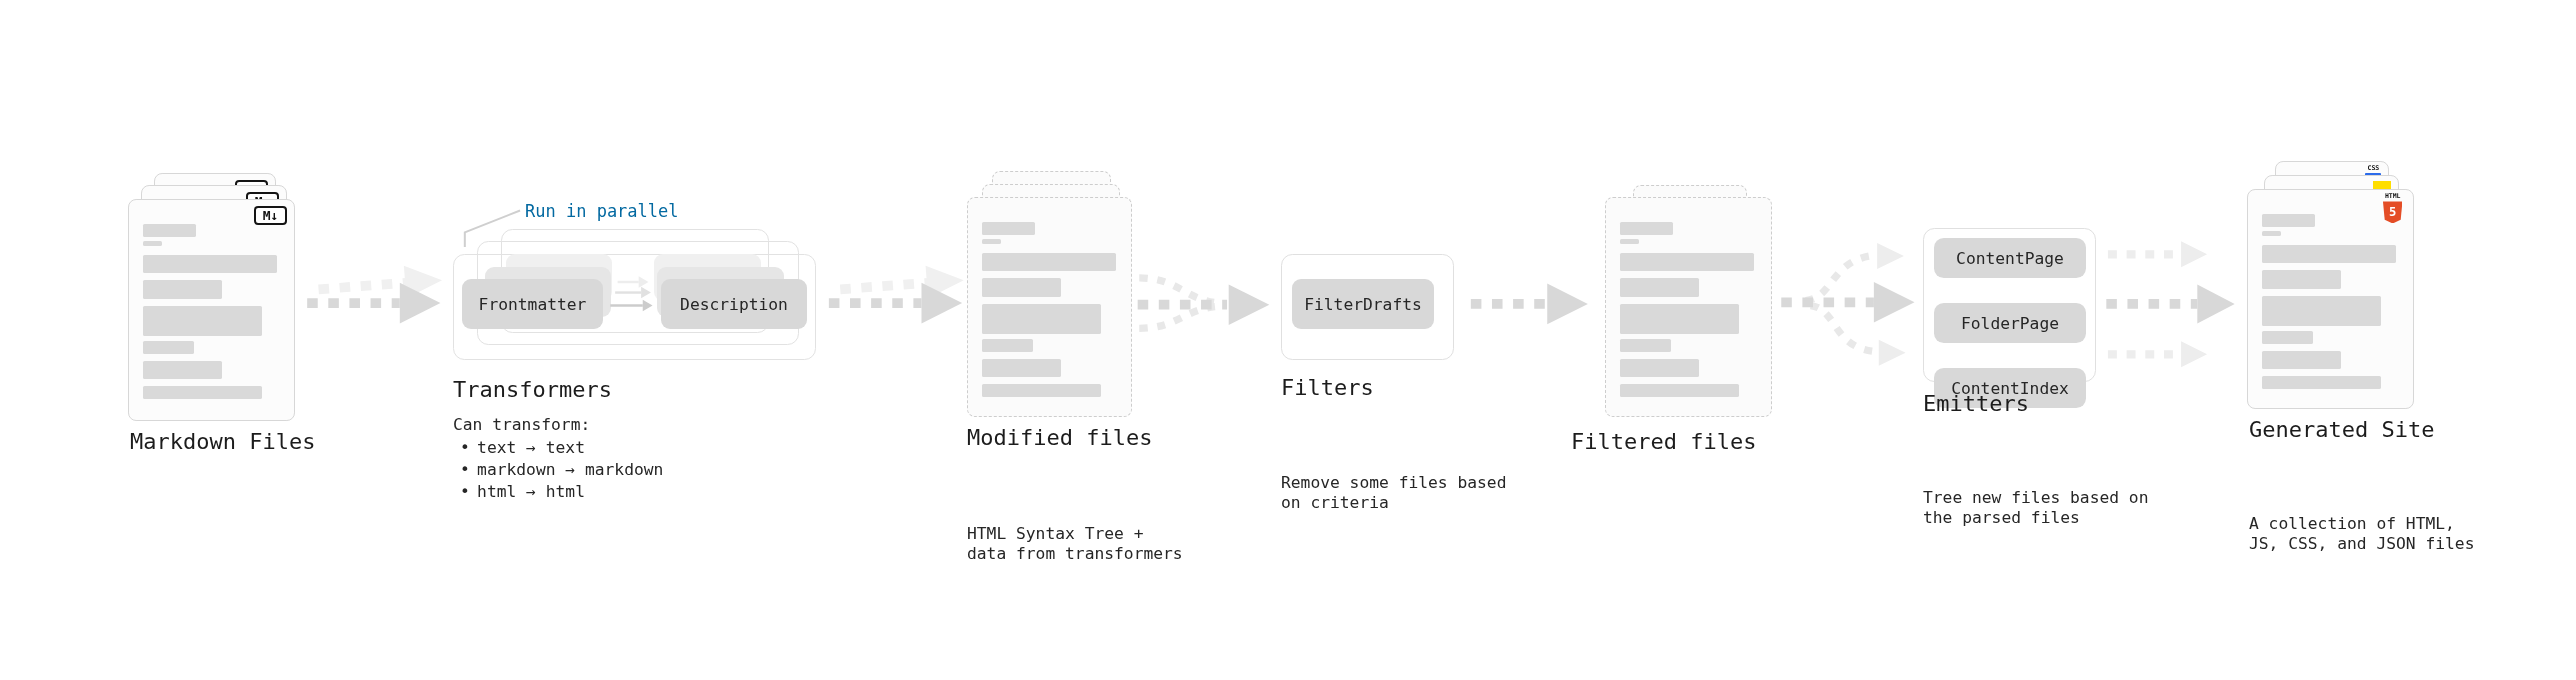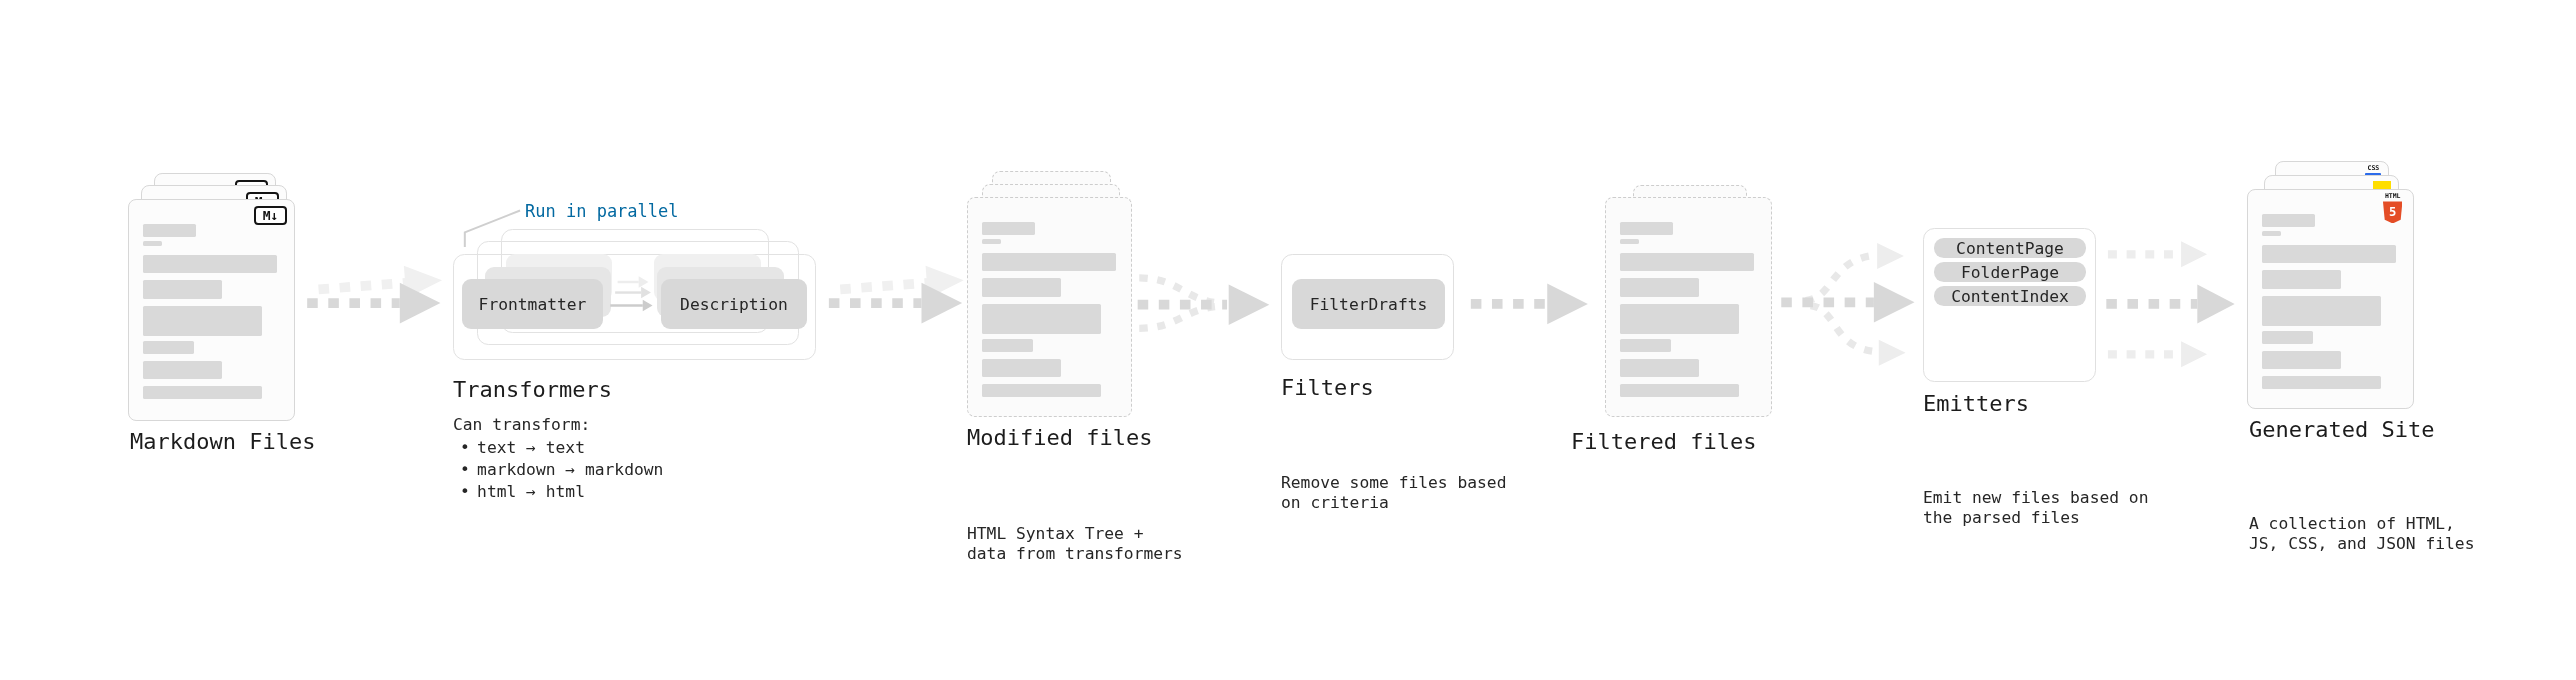--- a/index.html
+++ b/index.html
@@ -47,33 +47,33 @@
 
   
   .mod-back {left:992px;top:171px;width:119px;height:49px;}
   .mod-mid  {left:982px;top:184px;width:138px;height:49px;}
   .mod-front{left:967px;top:197px;width:165px;height:220px;}
   .lbl-modified{left:967px;top:425px;}
   .desc-modified{left:967px;top:463px;}
 
   
   .filters-box{left:1281px;top:254px;width:173px;height:106px;}
-  .filters-pill{left:1292px;top:279px;width:153px;height:50px;}
+  .filters-pill{left:1292px;top:279px;width:142px;height:50px;}
   .lbl-filters{left:1281px;top:375px;}
   .desc-filters{left:1281px;top:412px;}
 
   
   .fil-back {left:1633px;top:185px;width:114px;height:41px;}
   .fil-front{left:1605px;top:197px;width:167px;height:220px;}
   .lbl-filtered{left:1571px;top:429px;}
 
   
   .emitters-box{left:1923px;top:228px;width:173px;height:154px;}
   .emitter-pills{position:absolute;left:1934px;top:238px;width:152px;}
-  .emitter-pill{position:relative;width:152px;height:20px;background:#d8d8d8;border-radius:9.8px;margin-bottom:4px;
+  .emitter-pill{position:relative;width:152px;height:40px;background:#d8d8d8;border-radius:9.8px;margin-bottom:25px;
                 display:flex;align-items:center;justify-content:center;font-size:16.3px;color:#262626;white-space:pre;}
   .lbl-emitters{left:1923px;top:391px;}
   .desc-emitters{left:1923px;top:427px;}
 
   
   .gen-back {left:2275px;top:161px;width:114px;height:57px;}
   .gen-mid  {left:2264px;top:175px;width:135px;height:57px;}
   .gen-front{left:2247px;top:189px;width:167px;height:220px;}
   .css-icon{position:absolute;right:6.5px;top:3.3px;width:16.3px;text-align:center;}
   .css-label{font-size:6.5px;font-weight:bold;line-height:6.5px;color:#111;}
@@ -268,21 +268,21 @@
     <div class="solid-box emitters-box"></div>
     <div class="emitter-pills">
 
     <div class="emitter-pill">ContentPage</div>
         <div class="emitter-pill">FolderPage</div>
         <div class="emitter-pill">ContentIndex</div>
       </div>
     <div class="heading lbl-emitters">Emitters</div>
     <div class="body-text desc-emitters">
       
-    <div class="body-line">Emit new files based on</div><div class="body-line">the parsed files</div></div>
+    <div class="body-line">Tree new files based on</div><div class="body-line">the parsed files</div></div>
   </div>
 
   <div>
     <div class="doc-card gen-back">
       <div class="css-icon">
         <div class="css-label">CSS</div>
         <div class="css-bar"></div>
       </div>
     </div>
     <div class="doc-card gen-mid">

